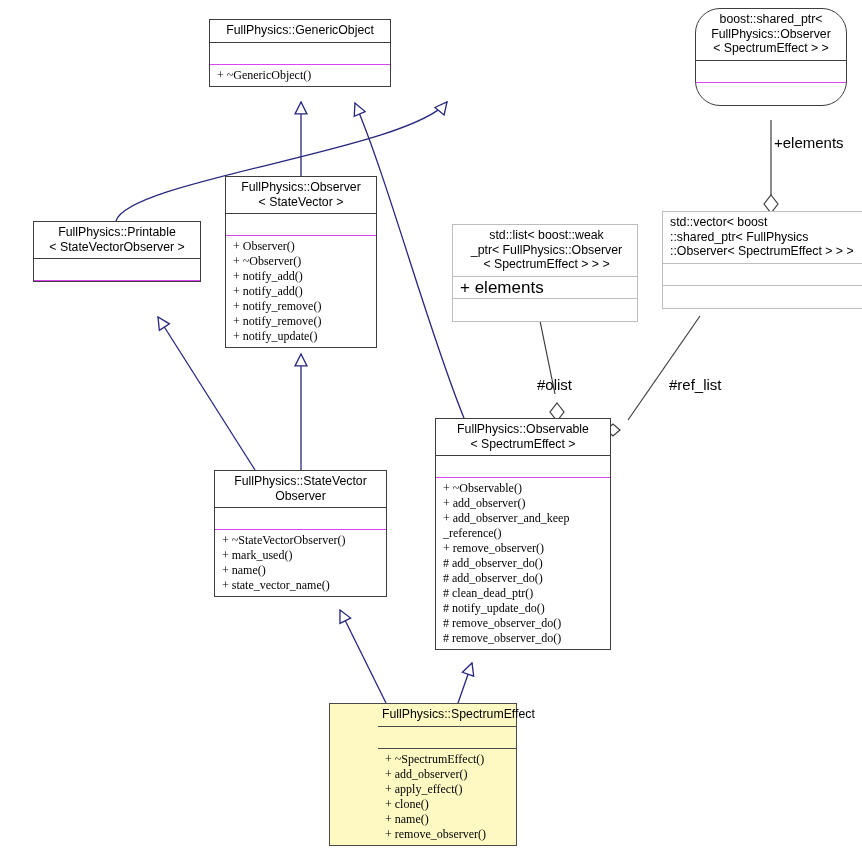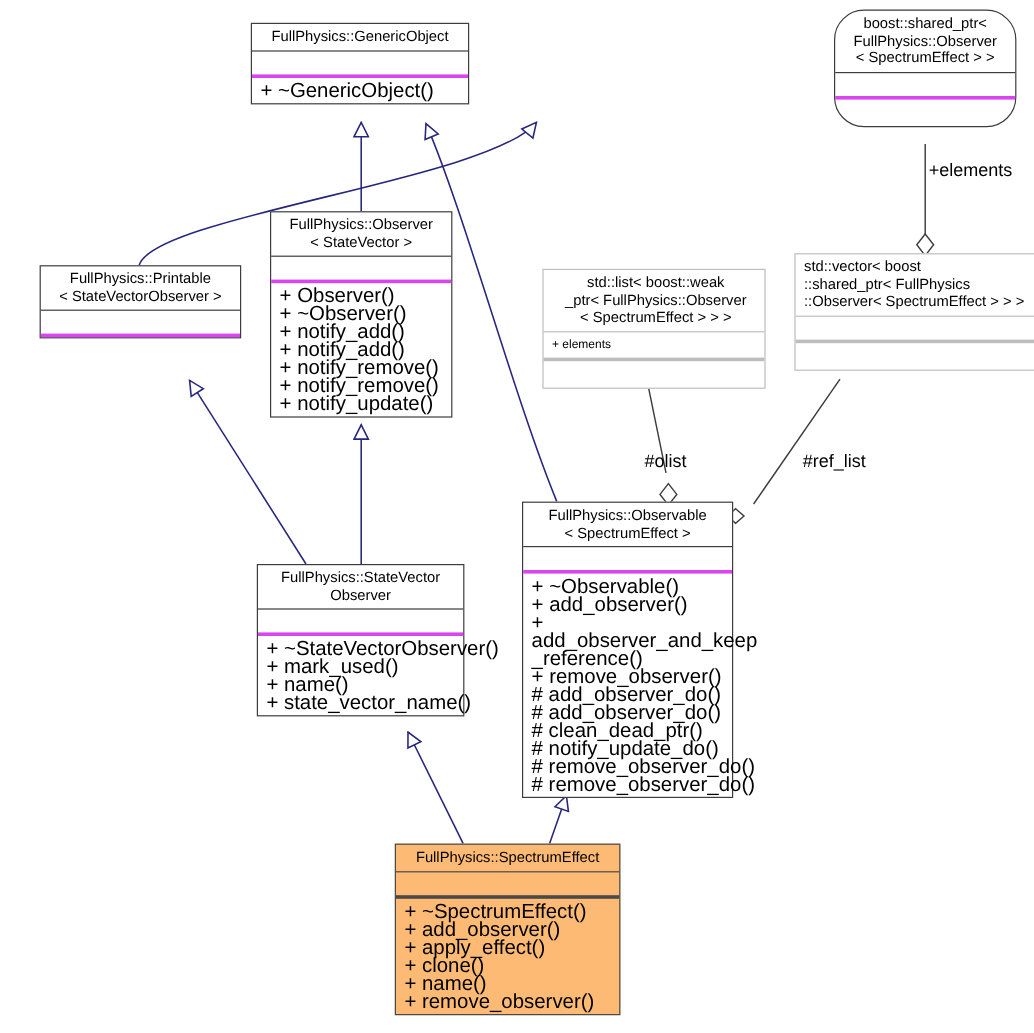--- a/index.html
+++ b/index.html
@@ -33,57 +33,59 @@
     position: absolute;
     box-sizing: border-box;
     background: #ffffff;
     border: 1px solid #3d3d3d;
     z-index: 5;
   }
   .node.gray-node {
     border-color: #bdbdbd;
   }
   .node.filled-node {
-    background: #fdba74;
+    background: #fef9c3;
     border-color: #4a4a4a;
+    padding-left: 48px;
   }
   .node-title {
     box-sizing: border-box;
     text-align: center;
     font-size: 12.3px;
     line-height: 14.6px;
     color: #000000;
     padding: 3px 4px 4px 4px;
     border-bottom: 1px solid #3d3d3d;
     white-space: pre-line;
   }
   .gray-node .node-title {
     border-bottom-color: #bdbdbd;
     text-align: left;
     padding-left: 7px;
   }
   .node-attrs {
     box-sizing: border-box;
-    border-bottom: 3px solid #d946ef;
-    font-size: 10px;
+    border-bottom: 1px solid #d946ef;
+    font-size: 17px;
     line-height: 15px;
     padding: 3px 6px 3px 7px;
     min-height: 22px;
     color: #000000;
   }
   .gray-node .node-attrs {
     border-bottom-color: #bdbdbd;
   }
   .node-ops {
     box-sizing: border-box;
-    font-size: 17px;
+    font-size: 12px;
     line-height: 15px;
     padding: 3px 4px 3px 7px;
     min-height: 20px;
     color: #000000;
+    font-family: Liberation Serif, serif;
   }
   .op-line, .attr-line {
     white-space: nowrap;
   }
   .op-line.wrap-line {
     white-space: pre-line;
     line-height: 15px;
   }
   .edge-label {
     position: absolute;

